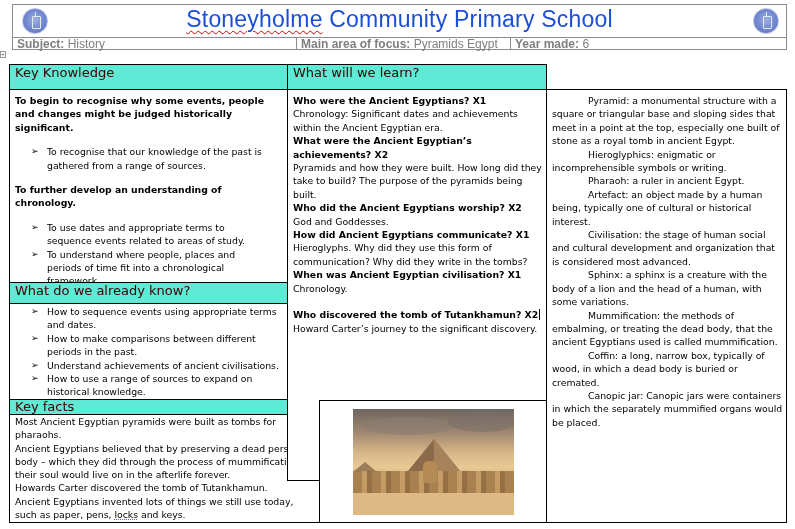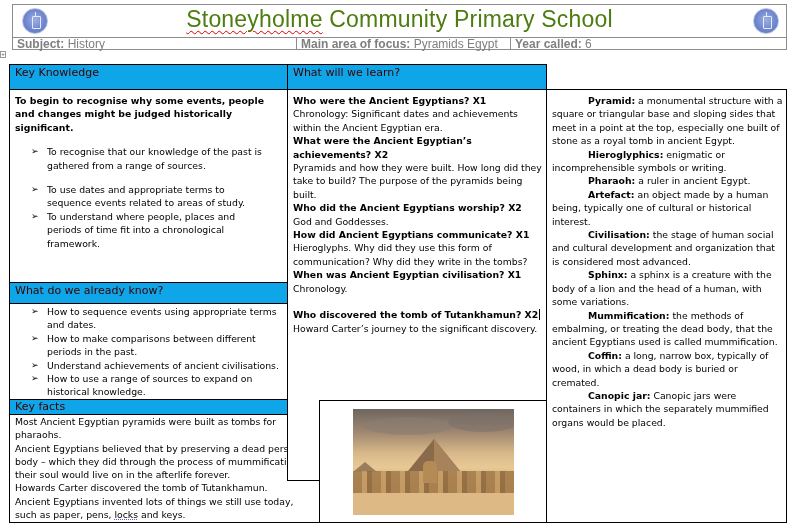--- a/index.html
+++ b/index.html
@@ -2,39 +2,39 @@
 <html><head>
 <meta charset="utf-8">
 <style>
   * { box-sizing: border-box; margin: 0; padding: 0; }
   html, body { width: 795px; height: 529px; background: #ffffff; overflow: hidden; }
   body { position: relative; font-family: "Liberation Sans", sans-serif; color: #000; }
 
   
   .hdr { position: absolute; left: 12px; top: 4px; width: 775px; height: 46px; border: 1px solid #8c8c8c; }
   .hdr-top { position: absolute; left: 0; top: 0; width: 100%; height: 33px; border-bottom: 1px solid #8c8c8c; }
-  .hdr-title { position: absolute; left: 0; right: 0; top: 1px; text-align: center; font-size: 23px; color: #4d7c0f; letter-spacing: 0.2px; }
+  .hdr-title { position: absolute; left: 0; right: 0; top: 1px; text-align: center; font-size: 23px; color: #1d4ed8; letter-spacing: 0.2px; }
   .hdr-title .squiggle { text-decoration: underline wavy #d00; text-decoration-thickness: 1px; text-underline-offset: 3px; }
   .logo { position: absolute; top: 3px; width: 26px; height: 26px; border-radius: 50%; background: radial-gradient(circle at 50% 45%, #9eb0e0 0%, #6f86cf 55%, #5a70bd 100%); border: 1px solid #b9c4e6; }
   .logo.left { left: 9px; }
   .logo.right { right: 7px; }
   .logo::before { content: ""; position: absolute; left: 9px; top: 7px; width: 7px; height: 11px; border: 1px solid #e6ebf8; border-radius: 1px; }
   .logo::after { content: ""; position: absolute; left: 12px; top: 3px; width: 1px; height: 5px; background: #e6ebf8; }
   .hdr-row { position: absolute; left: 0; top: 33px; width: 100%; height: 12px; font-size: 12px; color: #7f7f7f; line-height: 12px; }
   .hdr-cell { position: absolute; top: 0; height: 12px; padding-left: 4px; white-space: nowrap; }
   .hdr-cell b { font-weight: bold; }
   .hdr-cell.c1 { left: 0; width: 283px; }
   .hdr-cell.c2 { left: 283px; width: 214px; border-left: 1px solid #8c8c8c; }
   .hdr-cell.c3 { left: 497px; width: 276px; border-left: 1px solid #8c8c8c; }
 
   .anchor { position: absolute; left: 0; top: 51px; width: 6px; height: 7px; border: 1px solid #999; font-size: 6px; line-height: 5px; color: #555; text-align: center; }
 
   
   .cell { position: absolute; border: 1px solid #000; background: #fff; font-family: "DejaVu Sans", sans-serif; font-size: 9.3px; line-height: 13.4px; }
-  .red-head { position: absolute; background: #0ea5e9; border: 1px solid #000; font-family: "DejaVu Sans", sans-serif; font-size: 11px; color: #3a0000; padding: 2px 0 4px 5px; line-height: 12px; }
+  .red-head { position: absolute; background: #5eead4; border: 1px solid #000; font-family: "DejaVu Sans", sans-serif; font-size: 13px; color: #3a0000; padding: 2px 0 4px 5px; line-height: 12px; }
 
   .kk-body { left: 9px; top: 89px; width: 279px; height: 194px; padding: 4px 17px 0 5px; }
   .kk-body .bold { font-weight: bold; }
   .kk-body ul { list-style: none; margin: 11px 0 11px 0; }
   .kk-body li { position: relative; padding-left: 32px; }
   .kk-body li .arrow { position: absolute; left: 16px; top: 0; font-size: 9px; }
 
   .wk-body { left: 9px; top: 303px; width: 279px; height: 97px; padding: 0 4px 0 5px; }
   .wk-body ul { list-style: none; margin-top: 1px; }
   .wk-body li { position: relative; padding-left: 32px; }
@@ -54,49 +54,50 @@
   .photo .sky1 { position: absolute; left: 10px; top: 8px; width: 90px; height: 18px; background: #8a7d72; border-radius: 50%; opacity: 0.6; }
   .photo .sky2 { position: absolute; left: 95px; top: 3px; width: 70px; height: 20px; background: #7a7069; border-radius: 50%; opacity: 0.55; }
   .photo .pyr-big { position: absolute; left: 55px; top: 30px; width: 0; height: 0; border-left: 26px solid transparent; border-right: 26px solid transparent; border-bottom: 32px solid #8a6a4a; }
   .photo .pyr-big-hl { position: absolute; left: 81px; top: 30px; width: 0; height: 0; border-left: 0 solid transparent; border-right: 26px solid transparent; border-bottom: 32px solid #a7835c; }
   .photo .pyr-small { position: absolute; left: 0; top: 53px; width: 0; height: 0; border-left: 12px solid transparent; border-right: 12px solid transparent; border-bottom: 10px solid #9b7d5c; }
   .photo .sphinx { position: absolute; left: 70px; top: 52px; width: 14px; height: 22px; background: #b48a55; border-radius: 5px 5px 0 0; }
   .photo .ruins { position: absolute; left: 0; top: 62px; width: 161px; height: 22px; background: repeating-linear-gradient(90deg, #a57c4c 0 9px, #c49a63 9px 14px, #8f6a40 14px 19px); opacity: 0.9; }
   .photo .sand { position: absolute; left: 0; top: 84px; width: 161px; height: 22px; background: #dcb985; }
 
   .vocab-body { left: 546px; top: 89px; width: 241px; height: 434px; padding: 4px 3px 0 5px; }
-  .vocab-body .term { font-weight: bold; padding-left: 36px; }
+  .vocab-body .term { font-weight: normal; padding-left: 36px; }
 </style>
 </head>
 <body>
 
 <div class="hdr">
   <div class="hdr-top">
     <div class="logo left"></div>
     <div class="hdr-title"><span class="squiggle">Stoneyholme</span><span> Community Primary School</span></div>
     <div class="logo right"></div>
   </div>
   <div class="hdr-row">
     <div class="hdr-cell c1"><b>Subject:</b><span> History</span></div>
     <div class="hdr-cell c2"><b>Main area of focus:</b><span> Pyramids Egypt</span></div>
-    <div class="hdr-cell c3"><b>Year called:</b><span> 6</span></div>
+    <div class="hdr-cell c3"><b>Year made:</b><span> 6</span></div>
   </div>
 </div>
 
 <div class="anchor">+</div>
 
 <div class="red-head" style="left:9px; top:64px; width:279px; height:26px;">Key Knowledge</div>
 <div class="red-head" style="left:287px; top:64px; width:260px; height:26px;">What will we learn?</div>
 <div class="red-head" style="left:546px; top:76px; width:241px; height:26px;margin-top:48px;">Key Vocabulary</div>
 
 <div class="cell kk-body">
   <div class="bold">To begin to recognise why some events, people and changes might be judged historically significant.</div>
   <ul>
     <li><span class="arrow">➢</span><span>To recognise that our knowledge of the past is gathered from a range of sources.</span></li>
   </ul>
+  <div class="bold">To further develop an understanding of chronology.</div>
   <ul>
     <li><span class="arrow">➢</span><span>To use dates and appropriate terms to sequence events related to areas of study.</span></li>
     <li><span class="arrow">➢</span><span>To understand where people, places and periods of time fit into a chronological framework.</span></li>
   </ul>
 </div>
 
 <div class="red-head" style="left:9px; top:282px; width:279px; height:22px;">What do we already know?</div>
 <div class="cell wk-body">
   <ul>
     <li><span class="arrow">➢</span><span>How to sequence events using appropriate terms and dates.</span></li>

